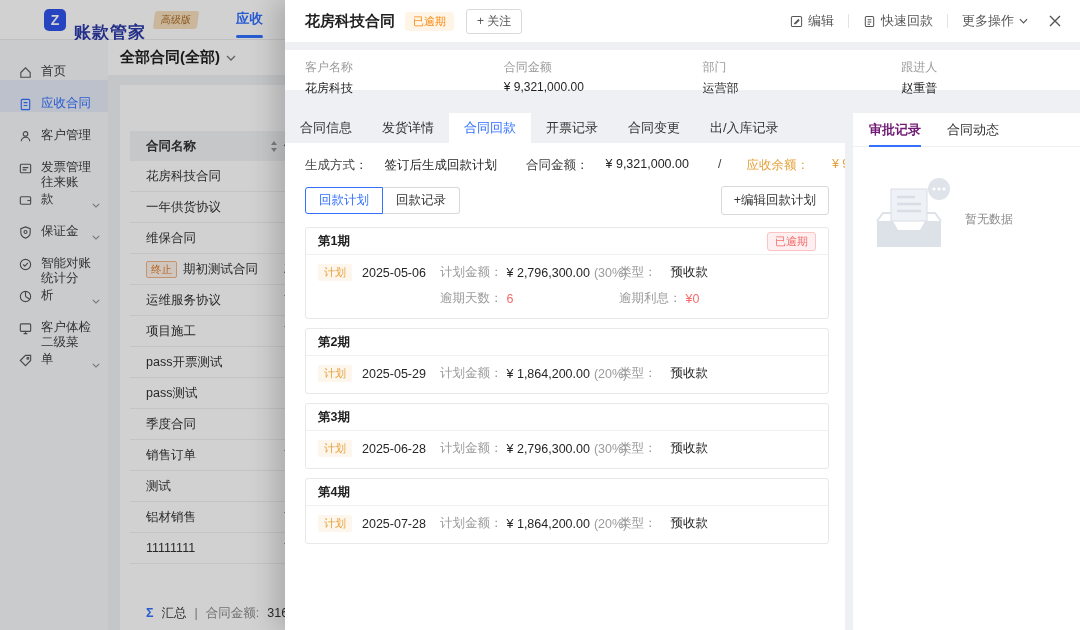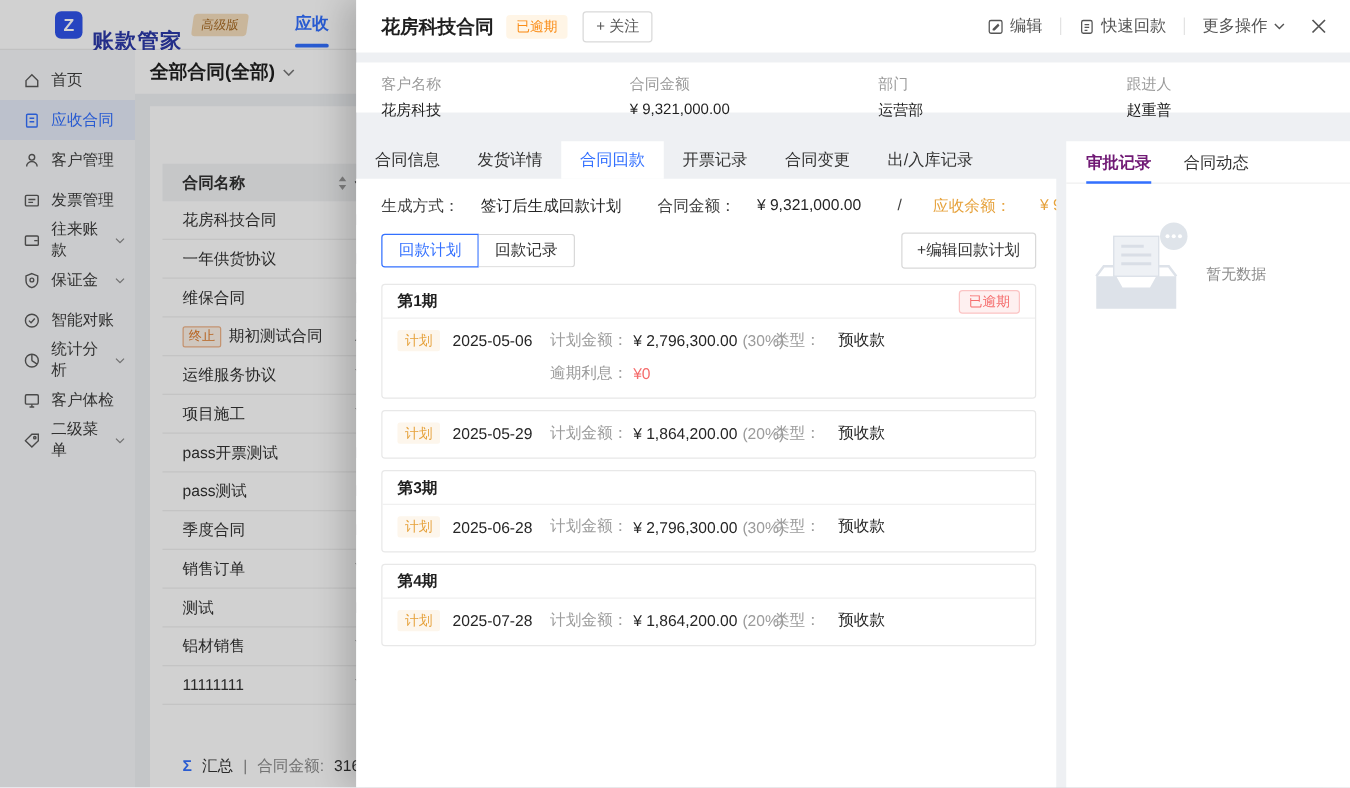--- a/index.html
+++ b/index.html
@@ -10,21 +10,21 @@
   .top-header { position:absolute; left:0; top:0; width:1080px; height:40px; background:#fff; border-bottom:1px solid #ececec; display:flex; align-items:center; padding-left:44px; z-index:1; }
   .logo-sq { width:22px; height:22px; border-radius:5px; background:#2f54eb; color:#fff; font-weight:bold; font-size:14px; display:flex; align-items:center; justify-content:center; }
   .app-name { font-size:17px; font-weight:bold; color:#2b39a8; margin-left:8px; letter-spacing:1px;margin-top:25px; }
   .edition { margin-left:8px; background:#f6dfbe; color:#a76a24; font-size:10px; padding:2px 7px; border-radius:3px; transform:skewX(-8deg); }
   .top-nav { display:flex; margin-left:38px; gap:28px; height:40px; }
   .top-nav .nav-item { line-height:38px; font-size:13.5px; color:#444; cursor:pointer; position:relative; }
   .top-nav .nav-item.active { color:#3370ff; font-weight:bold; }
   .top-nav .nav-item.active::after { content:""; position:absolute; left:0; right:0; bottom:2px; height:3px; background:#3370ff; border-radius:2px; }
 
   .sidebar { position:absolute; left:0; top:40px; width:108px; bottom:0; background:#f7f8fa; padding-top:8px; z-index:1; }
-  .side-item { height:32px; display:flex; align-items:center; padding:0 8px 0 18px; gap:8px; font-size:12.5px; color:#3d3d3d; cursor:pointer; }
+  .side-item { height:32px; display:flex; align-items:flex-end; padding:0 8px 0 18px; gap:8px; font-size:12.5px; color:#3d3d3d; cursor:pointer; }
   .side-item .sicon { width:15px; height:15px; display:flex; align-items:center; color:#5a5a5a; flex:none; }
   .side-item.active { background:#e6ecf9; color:#3370ff; }
   .side-item.active .sicon { color:#3370ff; }
   .side-item .sch { margin-left:auto; color:#8a8a8a; display:flex; }
 
   .list-area { position:absolute; left:108px; top:40px; right:0; bottom:0; z-index:1; }
   .list-title-bar { position:absolute; left:0; top:0; right:0; height:35px; background:#fff; display:flex; align-items:center; padding-left:12px; }
   .list-title { font-size:15px; font-weight:bold; color:#1f1f1f; }
   .list-title-bar .tch { margin-left:6px; color:#777; display:flex; }
   .list-card { position:absolute; left:12px; top:45px; right:0; bottom:0; background:#fff; }
@@ -430,27 +430,34 @@
             <span class="lab">计划金额：</span>
             <span class="val">¥ 2,796,300.00</span>
             <span class="pct">(30%)</span>
           </span>
           <span class="cell">
             <span class="lab">类型：</span>
             <span class="typ">预收款</span>
           </span>
           <span class="cell"></span>
           <span class="cell">
+            <span class="lab">逾期天数：</span>
+            <span class="red">6</span>
+          </span>
+          <span class="cell">
             <span class="lab">逾期利息：</span>
             <span class="red">¥0</span>
           </span>
         </div>
       </div>
 
       <div class="p-card">
+        <div class="p-head">
+          <span class="p-title">第2期</span>
+        </div>
         <div class="p-body">
           <span class="cell">
             <span class="plan-tag">计划</span>
             <span class="p-date">2025-05-29</span>
           </span>
           <span class="cell">
             <span class="lab">计划金额：</span>
             <span class="val">¥ 1,864,200.00</span>
             <span class="pct">(20%)</span>
           </span>

